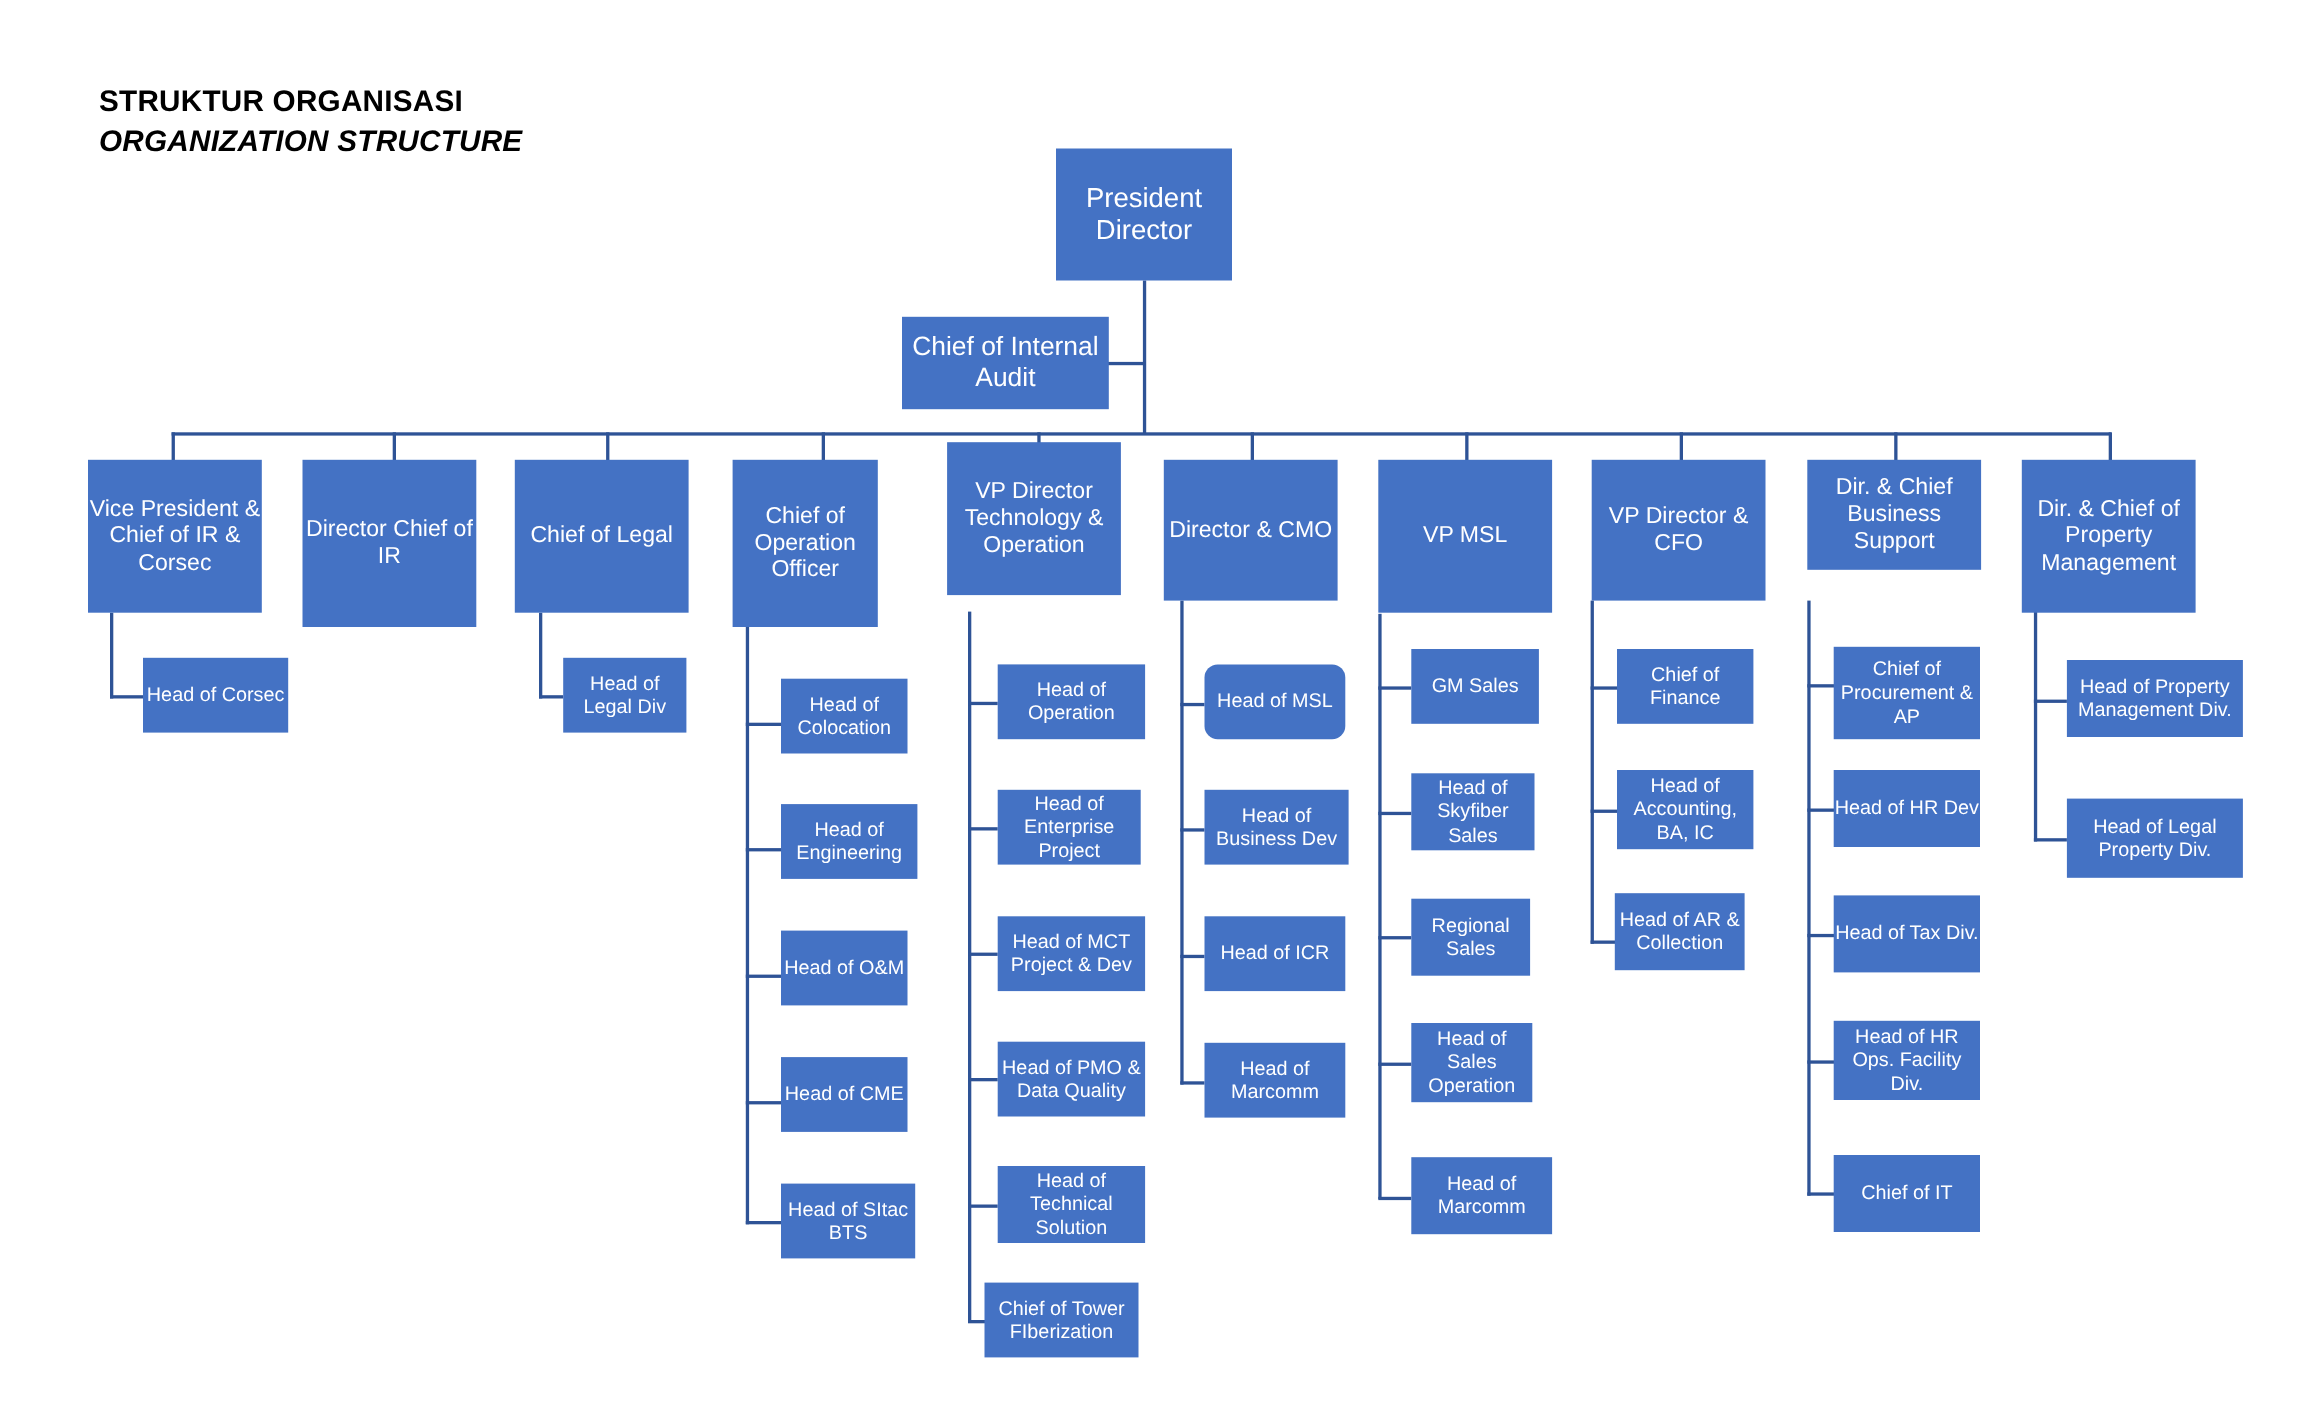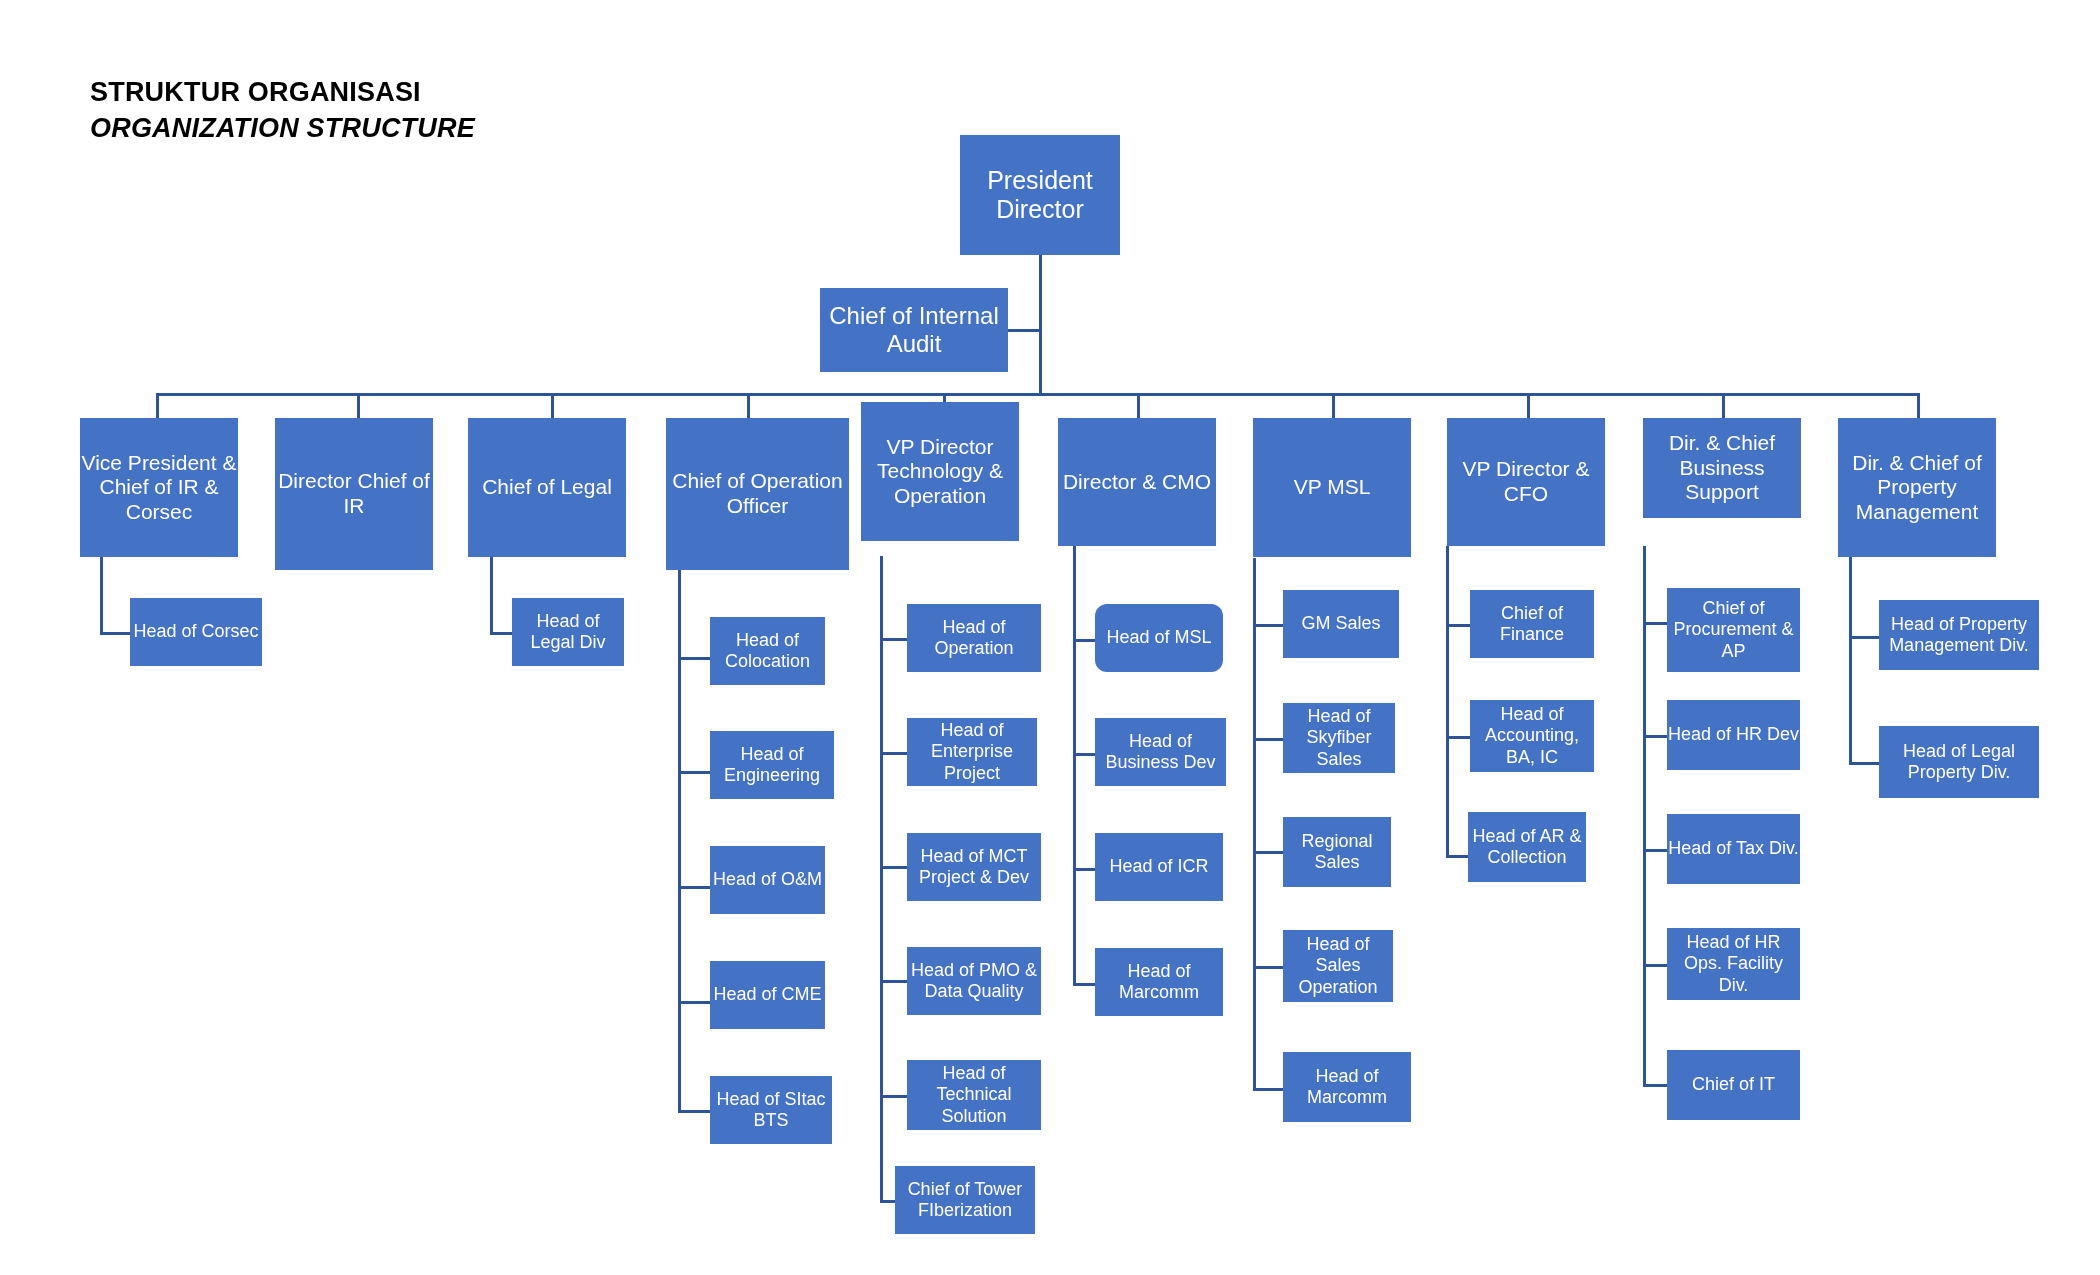--- a/index.html
+++ b/index.html
@@ -151,21 +151,21 @@
 
   <div class="node lvl2" style="left:80px; top:418px; width:158px; height:139px;">
     <span>Vice President &amp; Chief of IR &amp; Corsec</span>
   </div>
   <div class="node lvl2" style="left:275px; top:418px; width:158px; height:152px;">
     <span>Director Chief of IR</span>
   </div>
   <div class="node lvl2" style="left:468px; top:418px; width:158px; height:139px;">
     <span>Chief of Legal</span>
   </div>
-  <div class="node lvl2" style="left:666px; top:418px; width:183px; height:152px;">
+  <div class="node lvl2" style="left:666px; top:418px; width:132px; height:152px;">
     <span>Chief of Operation Officer</span>
   </div>
   <div class="node lvl2" style="left:861px; top:402px; width:158px; height:139px;">
     <span>VP Director Technology &amp; Operation</span>
   </div>
   <div class="node lvl2" style="left:1058px; top:418px; width:158px; height:128px;">
     <span>Director &amp; CMO</span>
   </div>
   <div class="node lvl2" style="left:1253px; top:418px; width:158px; height:139px;">
     <span>VP MSL</span>

